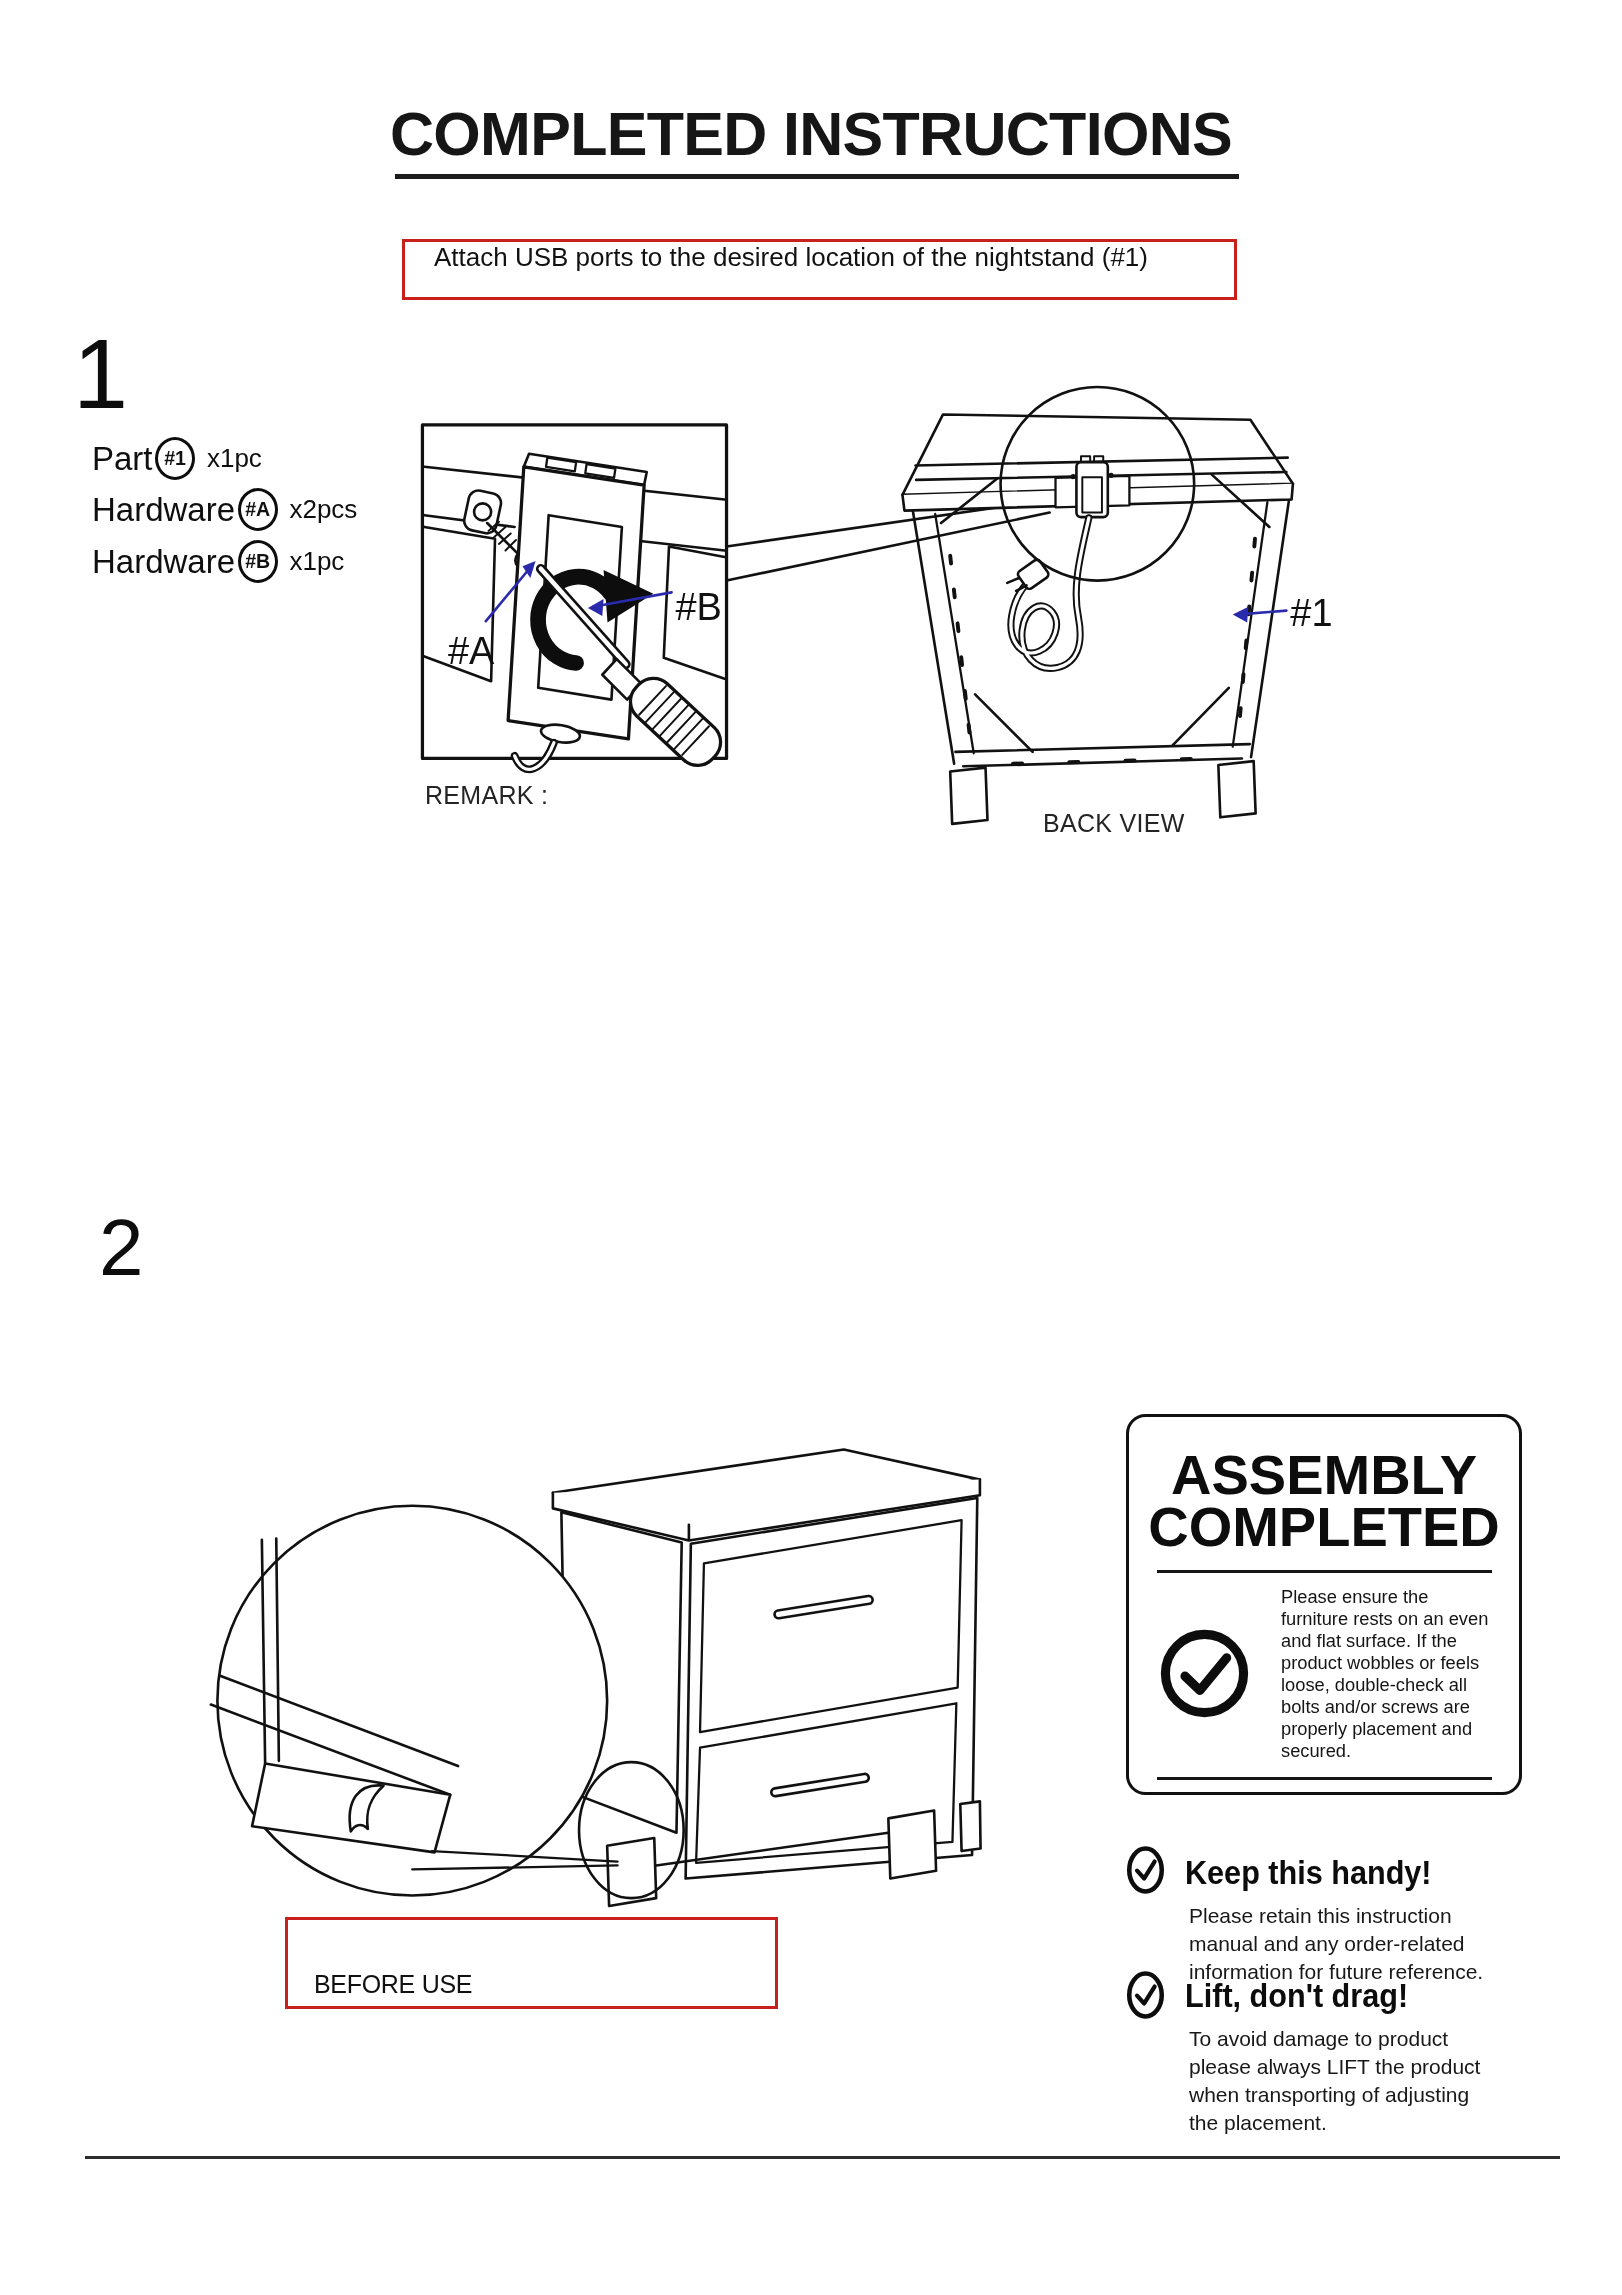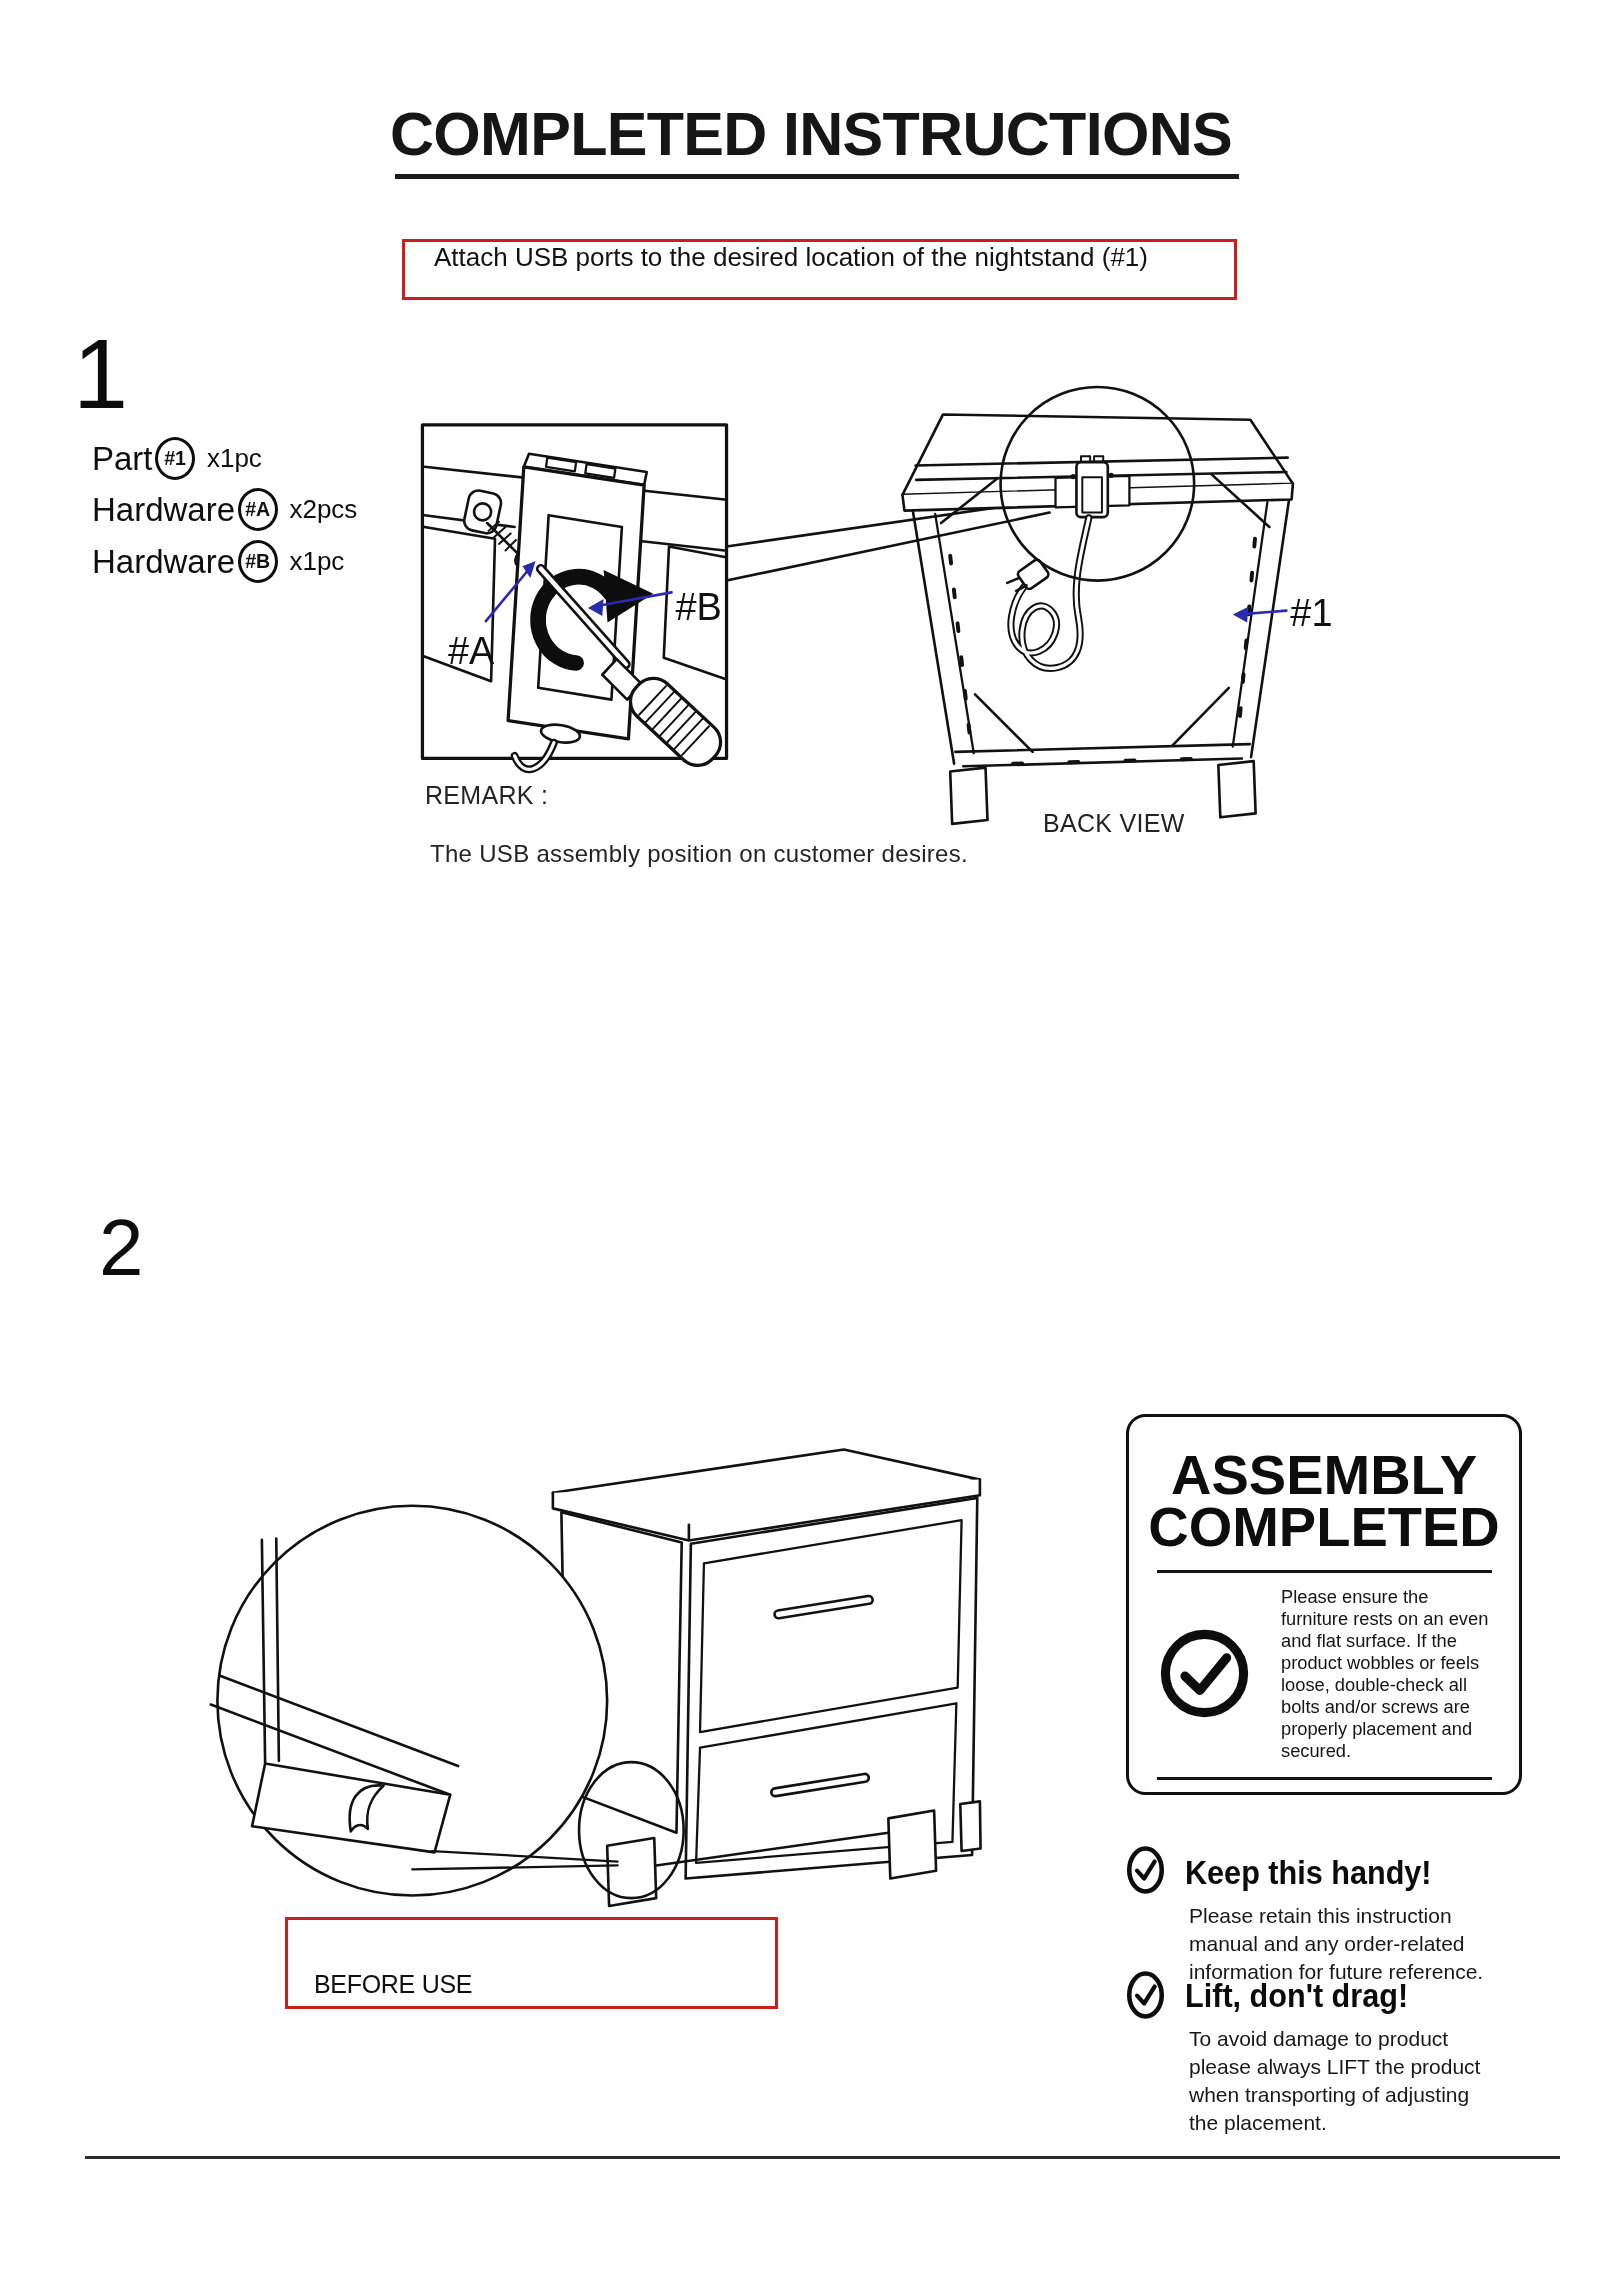--- a/index.html
+++ b/index.html
@@ -206,21 +206,20 @@
 
       <circle cx="1677" cy="740" r="148"></circle>
 
       <path d="M1966,934 L1890,940" stroke="#2a2aad"></path>
       <path d="M1884,940 L1908,928 L1906,952 Z" fill="#2a2aad" stroke="none"></path>
       <text x="1972" y="958" font-size="58" fill="#111" stroke="none">#1</text>
     </g>
   </svg>
 
   <div id="remark-title" class="abs thin-caption">REMARK :</div>
-  <div id="remark-body" class="abs thin-caption">The USB assembly position on customer desires.</div>
   <div id="back-view" class="abs thin-caption">BACK VIEW</div>
 
   <div id="step2-num" class="abs step-num">2</div>
 
   <svg class="abs" style="left:183px;top:1426px;" width="864" height="497" viewBox="280 2180 1320 760" fill="none" stroke="#111" stroke-linecap="round" stroke-linejoin="round">
     <g stroke-width="4">
 
       <path d="M845,2282 L1290,2216 L1498,2262 L1053,2331 Z" fill="#fff"></path>
       <path d="M845,2282 L845,2306 L1053,2355 L1498,2286 L1498,2262 M1053,2355 L1053,2331" fill="#fff"></path>
 

